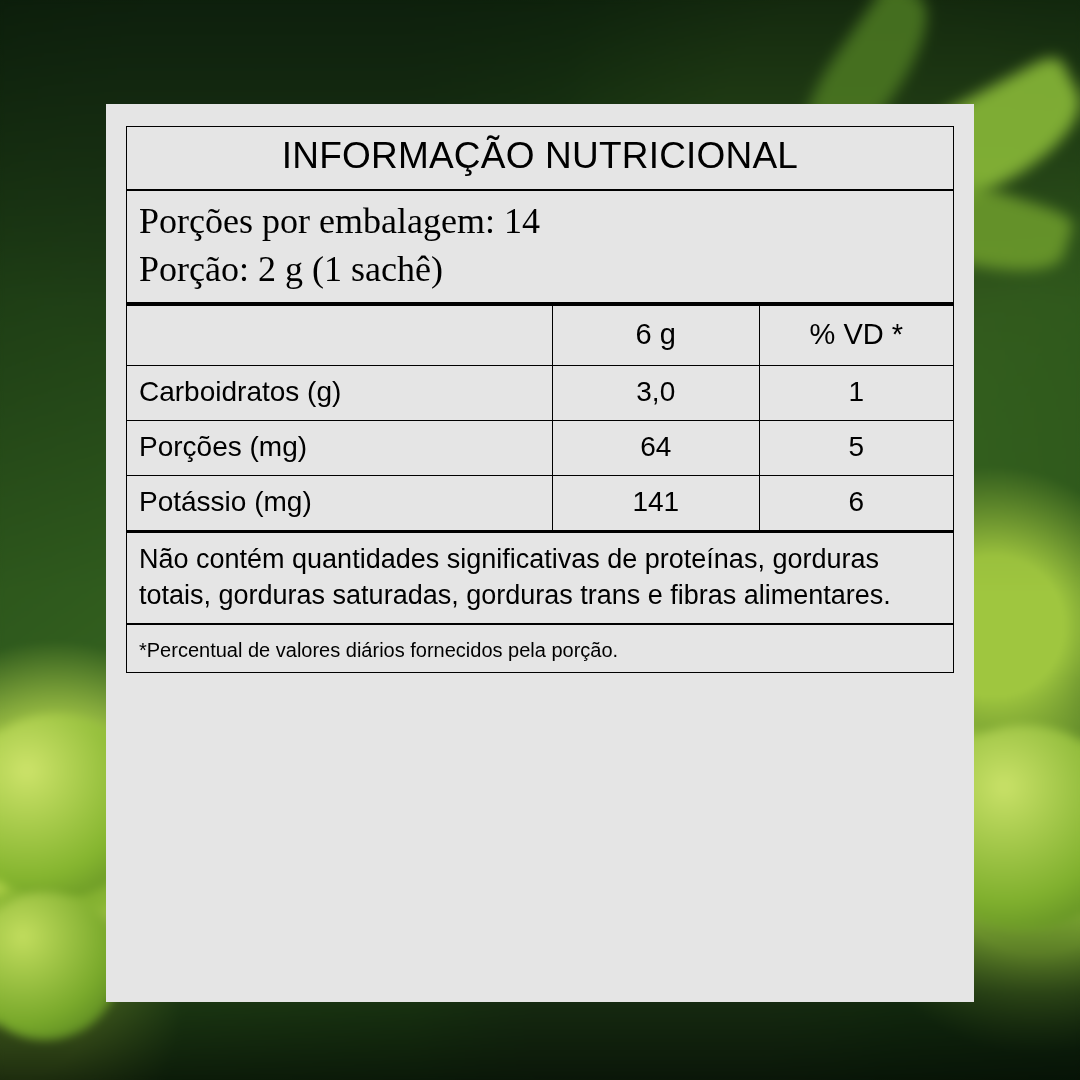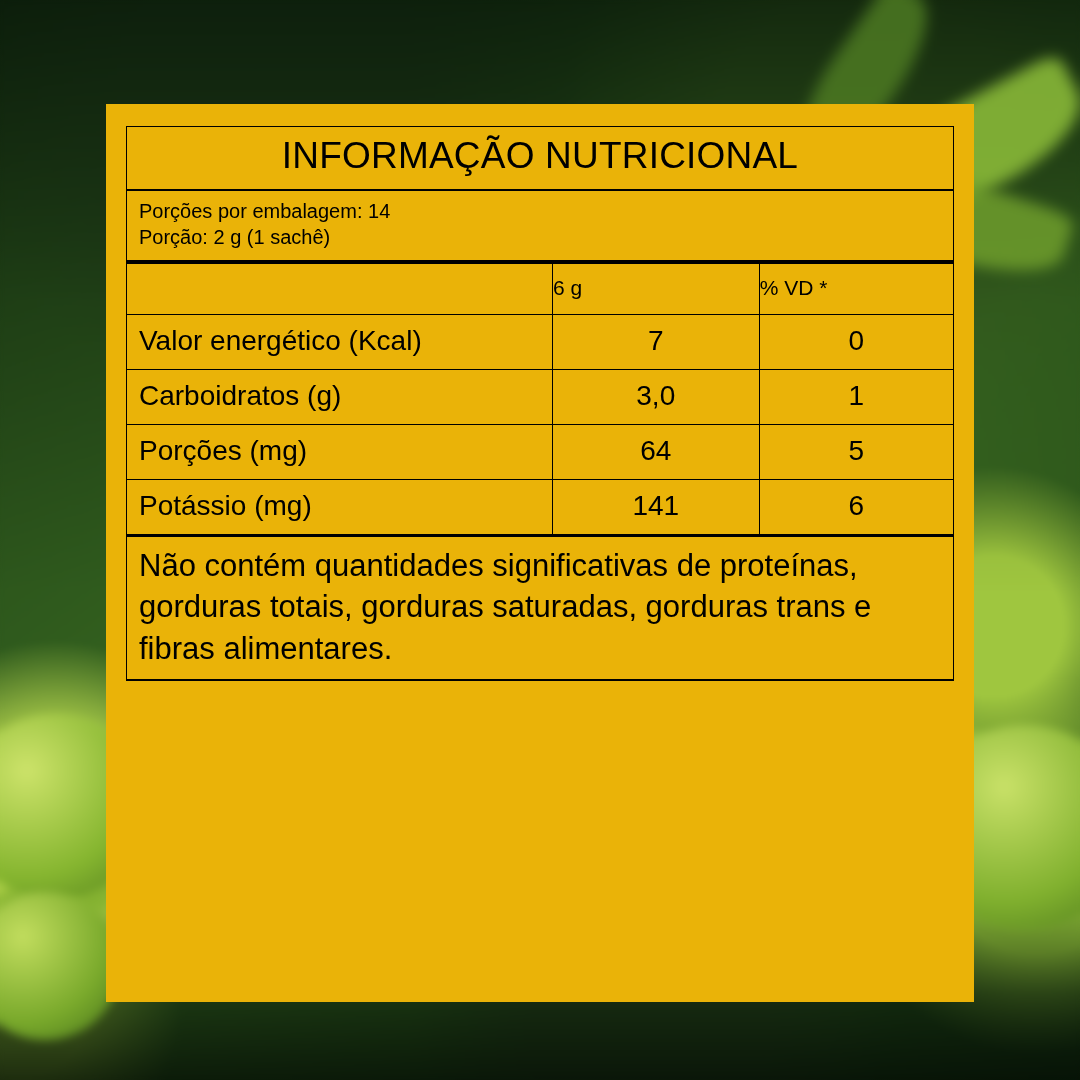--- a/index.html
+++ b/index.html
@@ -59,21 +59,21 @@
     backdrop-filter: blur(2px);
   }
 
   
   .label-panel {
     position: absolute;
     left: 106px;
     top: 104px;
     width: 868px;
     height: 898px;
-    background: #eab308;
+    background: #e5e5e5;
     box-sizing: border-box;
     padding: 22px 20px 18px 20px;
   }
 
   table.nutri {
     width: 100%;
     border-collapse: collapse;
     table-layout: fixed;
     color: #000;
   }
@@ -89,49 +89,50 @@
     text-align: center;
     font-size: 37px;
     letter-spacing: .2px;
     padding: 8px 0 12px 0 !important;
     font-weight: 400;
   }
 
   .servings-cell {
     border-top: none !important;
     border-bottom: 4px solid #000 !important;
-    font-size: 20px;
+    font-size: 36px;
     padding: 7px 0 9px 12px !important;
     line-height: 1.32;
+    font-family: Liberation Serif, serif;
   }
 
   .hdr-blank { border-top: none !important; }
   .hdr {
-    text-align: left;
-    font-size: 21px;
+    text-align: center;
+    font-size: 29px;
     padding: 12px 0 14px 0 !important;
     border-top: none !important;
   }
 
   .row-name {
     font-size: 28px;
     padding: 10px 0 12px 12px !important;
     white-space: nowrap;
   }
   .row-name.indent { padding-left: 26px !important; }
   .row-val {
     text-align: center;
     font-size: 28px;
     padding: 10px 0 12px 0 !important;
   }
 
   .last-data-row td { border-bottom: 3px solid #000 !important; }
 
   .note-cell {
-    font-size: 31px;
+    font-size: 27px;
     line-height: 1.34;
     padding: 8px 12px 10px 12px !important;
     border-top: none !important;
     border-bottom: 2px solid #000 !important;
   }
   .foot-cell {
     font-size: 20px;
     padding: 14px 12px 10px 12px !important;
     border-top: none !important;
   }
@@ -169,38 +170,36 @@
           <div>Porção: 2 g (1 sachê)</div>
         </td>
       </tr>
       <tr>
         <td class="hdr-blank"></td>
         <td class="hdr">6 g</td>
         <td class="hdr">% VD *</td>
       </tr>
 
       <tr>
-        <td class="row-name">Valor energético (Kcal)</td>
-        <td class="row-val">7</td>
-        <td class="row-val">0</td>
-      </tr>
-      <tr>
         <td class="row-name">Carboidratos (g)</td>
         <td class="row-val">3,0</td>
         <td class="row-val">1</td>
       </tr>
       <tr>
         <td class="row-name">Porções (mg)</td>
         <td class="row-val">64</td>
         <td class="row-val">5</td>
       </tr>
       <tr class="last-data-row">
         <td class="row-name">Potássio (mg)</td>
         <td class="row-val">141</td>
         <td class="row-val">6</td>
       </tr>
 
       <tr>
         <td class="note-cell" colspan="3">Não contém quantidades significativas de proteínas, gorduras totais, gorduras saturadas, gorduras trans e fibras alimentares.</td>
       </tr>
+      <tr>
+        <td class="foot-cell" colspan="3">*Percentual de valores diários fornecidos pela porção.</td>
+      </tr>
     </tbody>
   </table>
 </div>
 
 </body></html>

